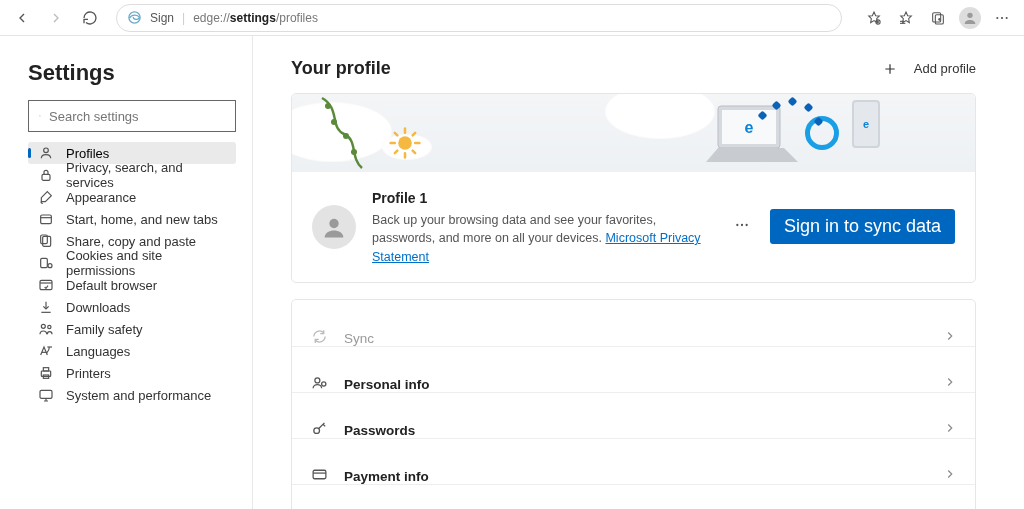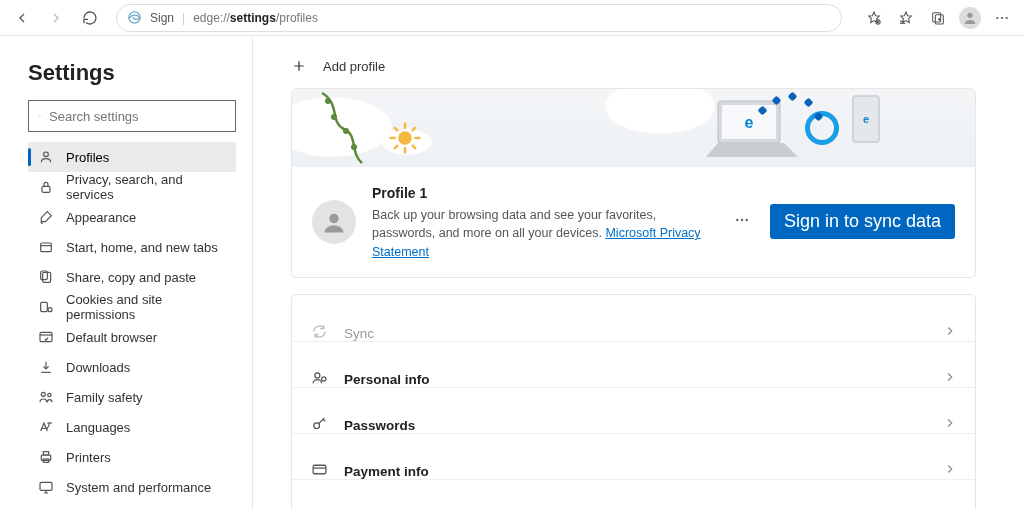--- a/index.html
+++ b/index.html
@@ -28,21 +28,21 @@
   .split { display:flex; height: calc(509px - 36px); }
   .sidebar { width: 253px; padding: 24px 16px 0 28px; border-right: 1px solid #e8e8e8; overflow:hidden; }
   .sidebar h1 { font-size: 22px; font-weight:600; margin-bottom:14px; }
   .search-box {
     display:flex; align-items:center; gap:8px; height:32px; border:1px solid #666; padding:0 10px;
     font-size:13px; color:#666; margin-bottom:10px;
   }
   .search-box input { border:none; outline:none; flex:1; font-size:13px; background:transparent; }
   .nav { list-style:none; }
   .nav li {
-    display:flex; align-items:center; gap:12px; height:30px; padding:0 10px; font-size:13px;
+    display:flex; align-items:center; gap:12px; height:22px; padding:0 10px; font-size:13px;
     color:#333; border-radius:3px; cursor:pointer; position:relative;
   }
   .nav li.active { background:#eaeaea; color:#000; }
   .nav li.active::before {
     content:""; position:absolute; left:0; top:6px; bottom:6px; width:3px; background:#0067c0; border-radius:2px;
   }
   .nav li .nicon { width:16px; height:16px; color:#555; display:flex; align-items:center; justify-content:center; }
   .nav li .nicon svg { width:16px; height:16px; }
 
   
@@ -298,20 +298,21 @@
       <li>
         
         
       </li>
 
     </ul>
   </aside>
 
   <main class="main">
     <div class="page-head">
+      <h2>Your profile</h2>
       <div class="add-profile">
         <svg viewBox="0 0 24 24" fill="none" stroke="currentColor" stroke-width="1.8">
             <path d="M12 5v14M5 12h14"></path>
           </svg>
         <span>Add profile</span>
       </div>
     </div>
 
     <div class="card">
       <div class="banner">

